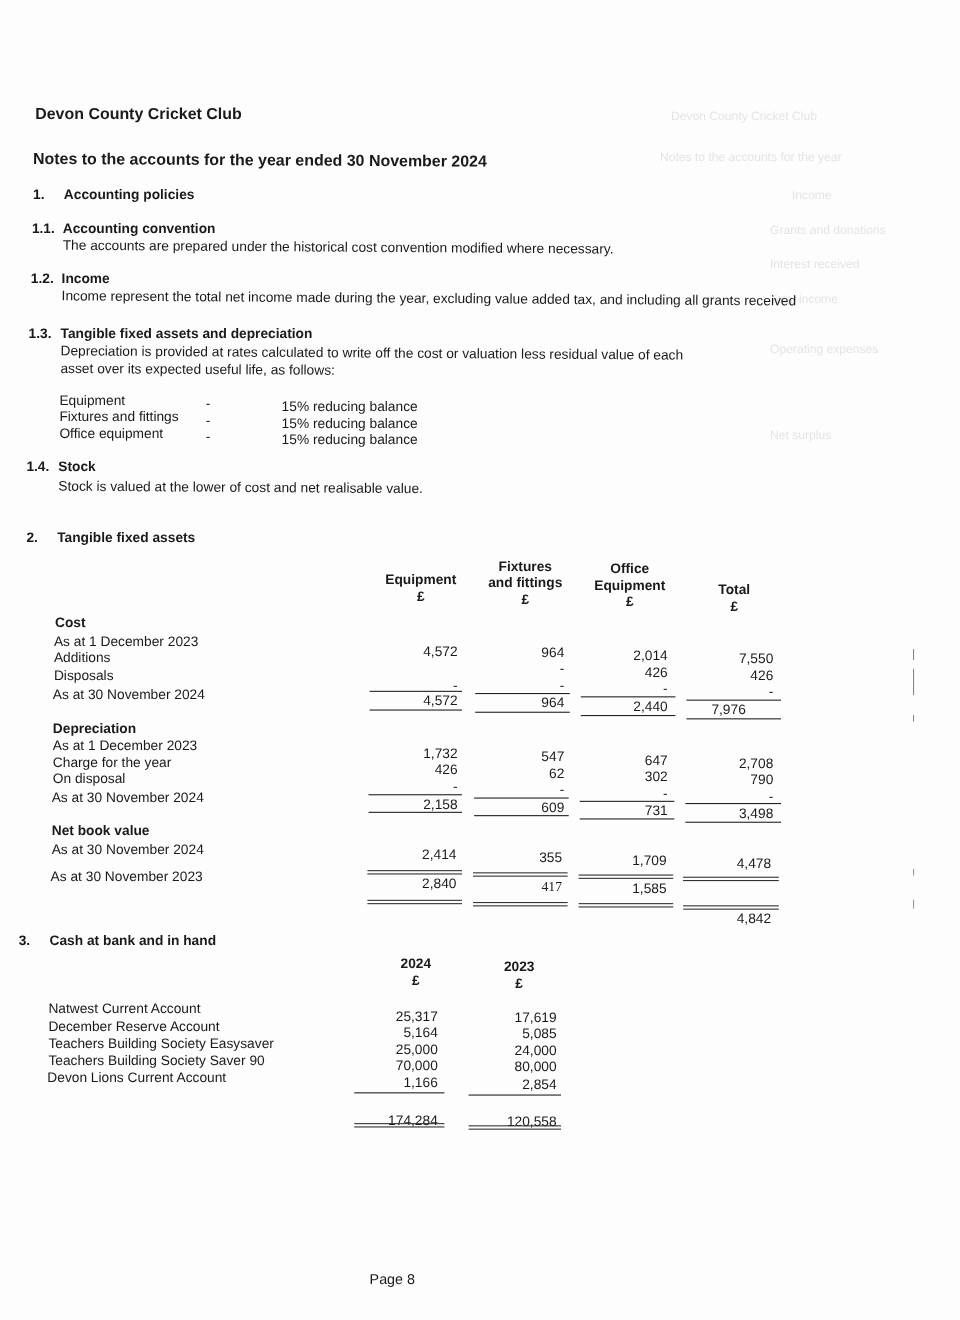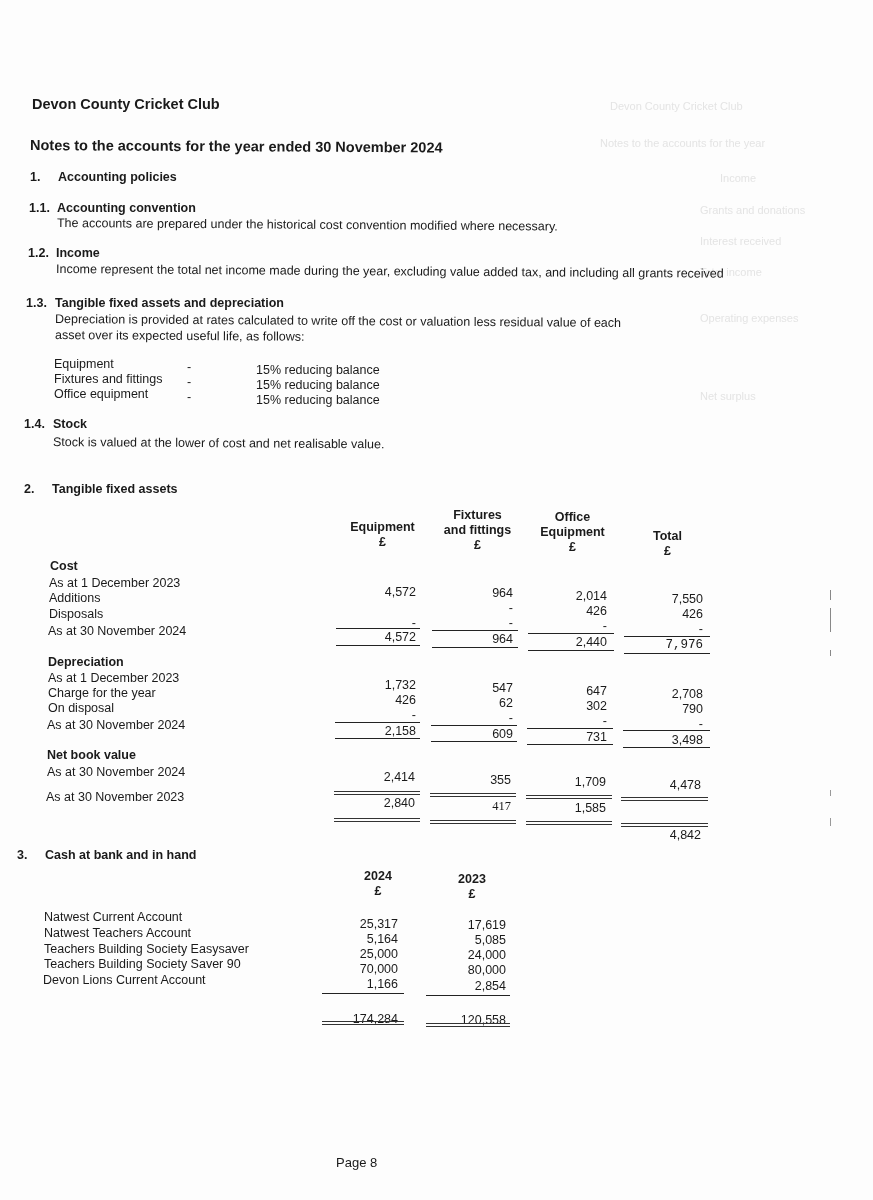--- a/index.html
+++ b/index.html
@@ -111,21 +111,21 @@
 <div class="cell" style="left:537px;top:604px;">426</div>
 <div class="cell" style="left:537px;top:619px;">-</div>
 <div class="line" style="left:528px;top:633px;width:86px;"></div>
 <div class="cell" style="left:537px;top:635px;">2,440</div>
 <div class="line" style="left:528px;top:650px;width:86px;"></div>
 
 <div class="cell" style="left:633px;top:592px;">7,550</div>
 <div class="cell" style="left:633px;top:607px;">426</div>
 <div class="cell" style="left:633px;top:622px;">-</div>
 <div class="line" style="left:624px;top:636px;width:86px;"></div>
-<div class="cell" style="left:633px;top:638px;font-family:Liberation Mono, monospace;">7,976</div>
+<div class="cell" style="left:608px;top:638px;">7,976</div>
 <div class="line" style="left:624px;top:653px;width:86px;"></div>
 
 <div class="abs b" style="left:48px;top:655px;">Depreciation</div>
 <div class="abs" style="left:48px;top:671px;">As at 1 December 2023</div>
 <div class="abs" style="left:48px;top:686px;">Charge for the year</div>
 <div class="abs" style="left:48px;top:701px;">On disposal</div>
 <div class="abs" style="left:47px;top:718px;">As at 30 November 2024</div>
 
 <div class="cell" style="left:346px;top:678px;">1,732</div>
 <div class="cell" style="left:346px;top:693px;">426</div>
@@ -185,21 +185,21 @@
 <div class="colhead" style="left:348px;top:869px;width:60px;">
   <div>2024</div>
   <div>£</div>
 </div>
 <div class="colhead" style="left:442px;top:872px;width:60px;">
   <div>2023</div>
   <div>£</div>
 </div>
 
 <div class="abs" style="left:44px;top:910px;">Natwest Current Account</div>
-<div class="abs" style="left:44px;top:926px;">Natwest Teachers Account</div>
+<div class="abs" style="left:44px;top:926px;">December Reserve Account</div>
 <div class="abs" style="left:44px;top:942px;">Teachers Building Society Easysaver</div>
 <div class="abs" style="left:44px;top:957px;">Teachers Building Society Saver 90</div>
 <div class="abs" style="left:43px;top:973px;">Devon Lions Current Account</div>
 
 <div class="cell" style="left:328px;top:917px;width:70px;">25,317</div>
 <div class="cell" style="left:328px;top:932px;width:70px;">5,164</div>
 <div class="cell" style="left:328px;top:947px;width:70px;">25,000</div>
 <div class="cell" style="left:328px;top:962px;width:70px;">70,000</div>
 <div class="cell" style="left:328px;top:977px;width:70px;">1,166</div>
 <div class="line" style="left:322px;top:993px;width:82px;"></div>

